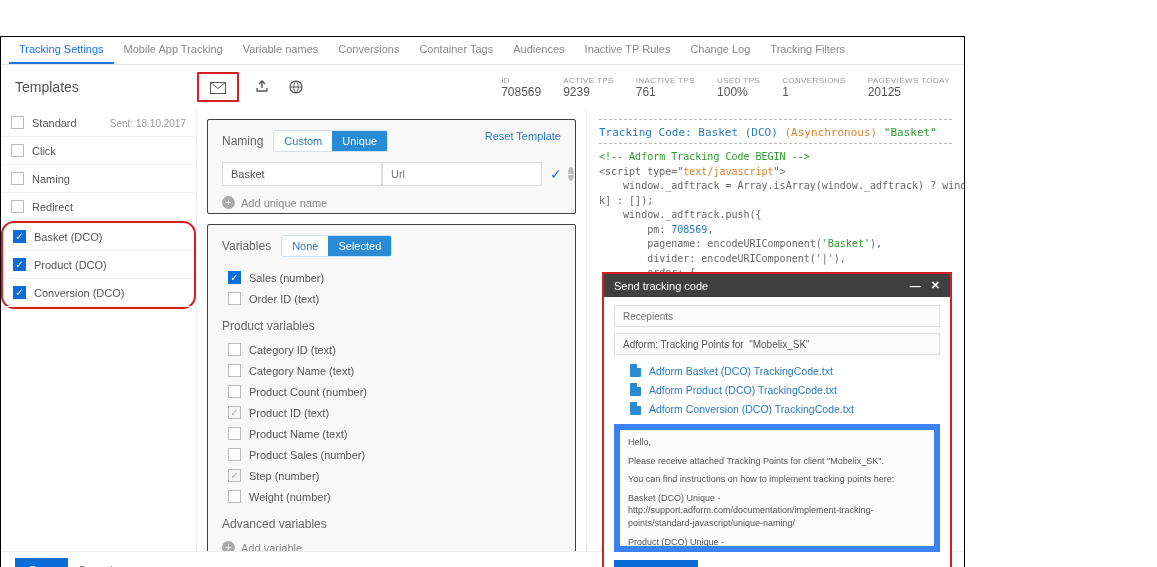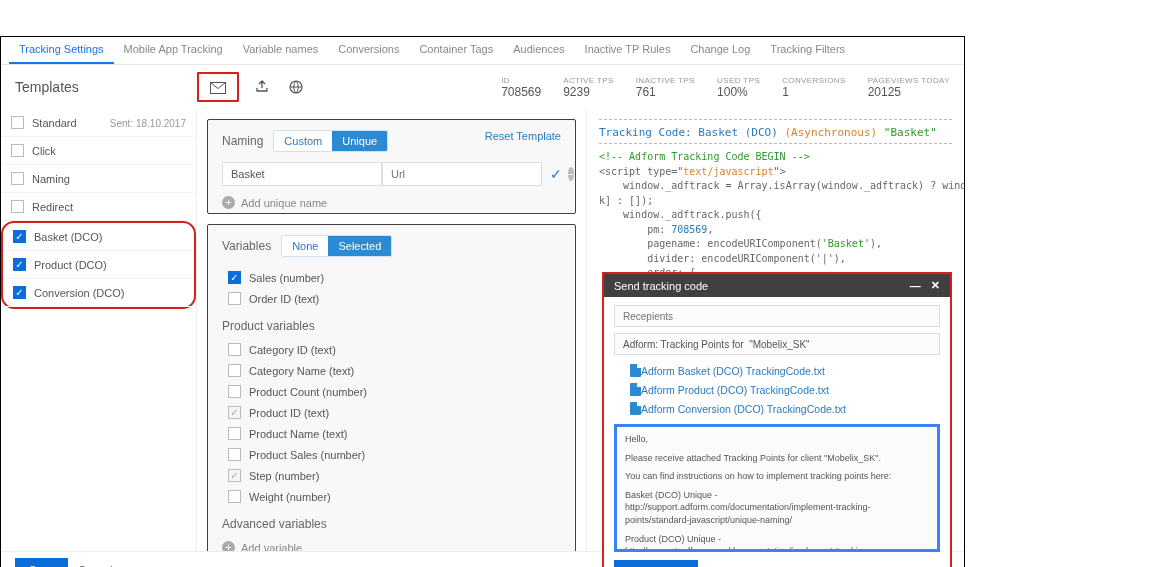--- a/index.html
+++ b/index.html
@@ -76,25 +76,25 @@
   .btn-link { color: #555; font-size: 11px; cursor: pointer; }
 
   
   .modal-wrap { position: absolute; right: 12px; bottom: 6px; width: 350px; border: 2px solid #d42020; background: #fff; z-index: 10; }
   .modal-head { background: #404040; color: #fff; padding: 5px 10px; font-size: 11px; display: flex; align-items: center; }
   .modal-head .spacer { flex: 1; }
   .modal-head .min, .modal-head .close { cursor: pointer; margin-left: 10px; font-weight: bold; }
   .modal-body { padding: 8px 10px 10px; }
   .m-input { width: 100%; height: 22px; border: 1px solid #ddd; padding: 8px 8px; font-size: 10px; color: #aaa; margin-bottom: 6px; background: #fbfbfb; }
   .m-input.filled { color: #555; background: #fbfbfb; }
-  .file-line { display: flex; align-items: center; gap: 0; padding: 3px 16px; }
+  .file-line { display: flex; align-items: center; gap: 8px; padding: 3px 16px; }
   .file-icon { width: 11px; height: 13px; background: #2a8ad4; border-radius: 1px; position: relative; flex-shrink: 0; }
   .file-icon::before { content: ""; position: absolute; top: 0; right: 0; width: 4px; height: 4px; background: #fff; }
   .file-link { color: #2a7abf; font-size: 10.5px; cursor: pointer; }
-  .msg-box { border: 3px solid #3b82f6; background: #fbfbfb; margin-top: 6px; padding: 6px 8px; height: 128px; overflow-y: scroll; font-size: 9px; color: #555; line-height: 1.4; }
+  .msg-box { border: 6px solid #3b82f6; background: #fbfbfb; margin-top: 6px; padding: 6px 8px; height: 128px; overflow-y: scroll; font-size: 9px; color: #555; line-height: 1.4; }
   .msg-box p { margin-bottom: 6px; }
   .btn-send { background: #0b6dd9; color: #fff; border: none; padding: 6px 14px; font-size: 11px; cursor: pointer; margin-top: 8px; }
 
   
   .msg-box::-webkit-scrollbar { width: 10px; }
   .msg-box::-webkit-scrollbar-thumb { background: #ccc; }
   .msg-box::-webkit-scrollbar-track { background: #f1f1f1; }
 </style>
 </head>
 <body>

